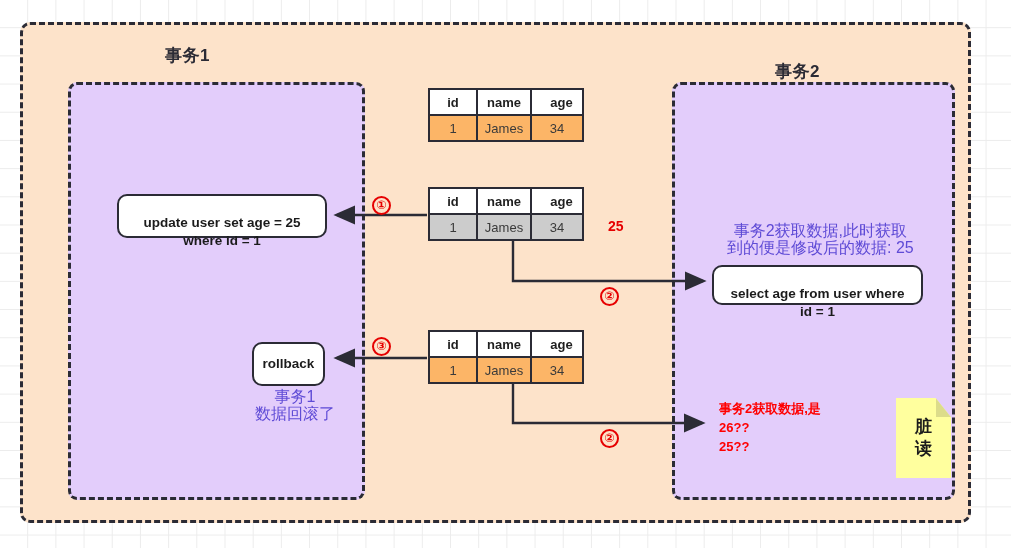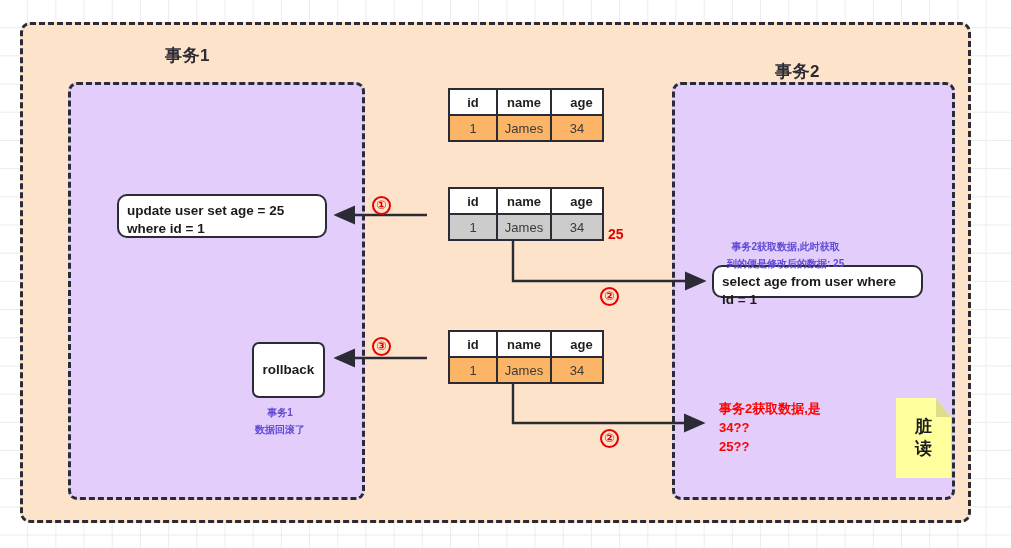--- a/index.html
+++ b/index.html
@@ -54,21 +54,20 @@
   #txn1-col { left: 68px; top: 82px; width: 297px; height: 418px; }
   #txn2-col { left: 672px; top: 82px; width: 283px; height: 418px; }
 
   
   .db-table {
     position: absolute;
     border-collapse: collapse;
     background: #ffffff;
     font-size: 13px;
     box-shadow: 0 0 0 0 transparent;
-    margin-left: 20px;
   }
   .db-table td, .db-table th {
     border: 2px solid #2b2b35;
     text-align: center;
     height: 26px;
     box-sizing: border-box;
     padding: 0 4px;
     color: #3a3a3a;
   }
   .db-table th {
@@ -86,21 +85,21 @@
   #table2 { left: 428px; top: 187px; }
   #table3 { left: 428px; top: 330px; }
 
   
   .red-val {
     position: absolute;
     color: #e60000;
     font-weight: bold;
     font-size: 14px;
   }
-  #val-25 { left: 608px; top: 226px; }
+  #val-25 { left: 608px; top: 218px; }
 
   .circ-num {
     position: absolute;
     width: 19px; height: 19px;
     border: 2px solid #e60000;
     border-radius: 50%;
     color: #e60000;
     font-size: 12px;
     font-weight: bold;
     line-height: 15px;
@@ -115,38 +114,38 @@
   
   .sql-box {
     position: absolute;
     background: #ffffff;
     border: 2.5px solid #2b2b35;
     border-radius: 10px;
     font-size: 13.5px;
     font-weight: bold;
     color: #1b1b1b;
     line-height: 18px;
-    padding: 6px 8px;
+    padding: 18px 8px;
     box-sizing: border-box;
     white-space: pre-line;
+    text-align: center;
   }
   #update-box { left: 117px; top: 194px; width: 210px; height: 44px; }
-  #rollback-box { left: 252px; top: 342px; width: 73px; height: 56px;
-                  display: flex; align-items: center; justify-content: center; border-radius: 7px; }
+  #rollback-box { left: 252px; top: 342px; width: 73px; height: 44px;
+                  display: flex; align-items: center; justify-content: center; }
   #select-box { left: 712px; top: 265px; width: 211px; height: 33px; }
 
   
   .purple-note {
     position: absolute;
     color: #5f4bd6;
-    font-weight: bold;
-    font-size: 10px;
+    font-weight: normal;
+    font-size: 16px;
     line-height: 17px;
     white-space: pre-line;
-    margin-top: 16px;
   }
   #note-update  { left: 140px; top: 248px; }
   #note-rollback{ left: 255px; top: 388px; text-align: center; }
   #note-select  { left: 727px; top: 222px; text-align: center; }
 
   
   .red-note {
     position: absolute;
     color: #ff0000;
     font-weight: bold;
@@ -283,21 +282,21 @@
   <div class="sql-box" id="rollback-box">rollback</div>
   <div class="sql-box" id="select-box">select age from user where
 id = 1</div>
 
   <div class="purple-note" id="note-rollback">事务1
 数据回滚了</div>
   <div class="purple-note" id="note-select">事务2获取数据,此时获取
 到的便是修改后的数据: 25</div>
 
   <div class="red-note" id="note-dirty">事务2获取数据,是
-   34??
+   26??
    25??</div>
 
   <div id="sticky">
     <div class="paper"></div>
     <div class="fold"></div>
     <div class="stxt">
       <span>脏</span>
       <span>读</span>
     </div>
   </div>

